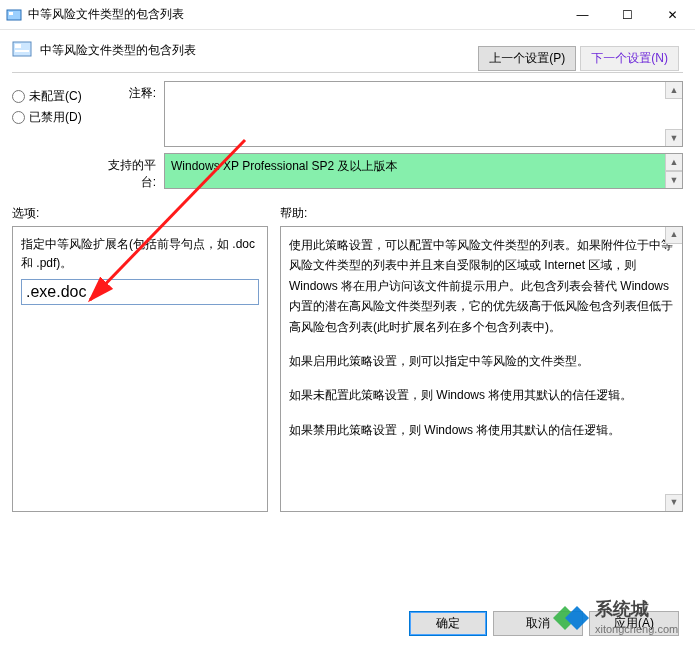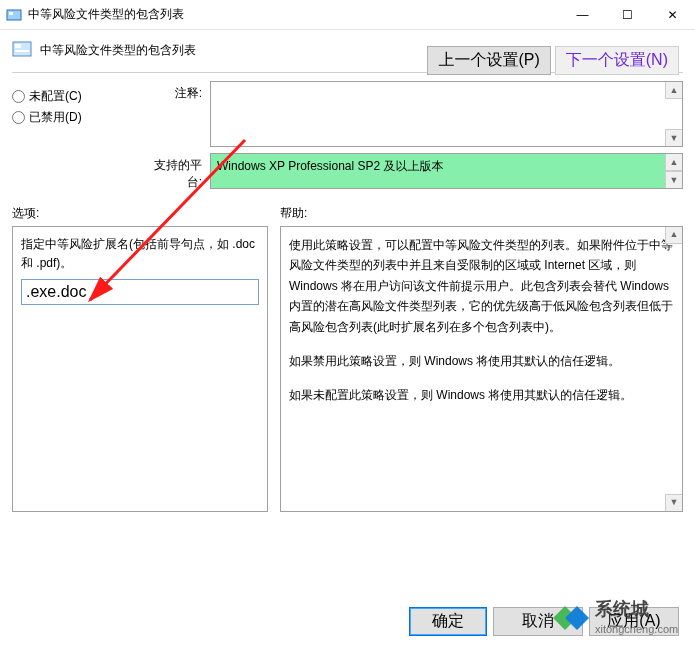--- a/index.html
+++ b/index.html
@@ -49,38 +49,37 @@
     right: 16px;
     top: 46px;
     display:flex;
     gap:4px;
   }
   .btn {
     border:1px solid #adadad;
     background:#e1e1e1;
     padding: 3px 10px;
     font-family: inherit;
-    font-size:16px;
+    font-size:12px;
     min-width:90px;
     cursor:pointer;
   }
   .btn:disabled {
     color:#6d28d9;
     background:#f0f0f0;
     border-color:#d0d0d0;
     cursor:default;
   }
   .divider {
     border-top:1px solid #d0d0d0;
     margin: 6px 12px 0 12px;
   }
   .config-area {
     display:flex;
     padding: 8px 12px 4px 12px;
-    gap: 46px;
   }
   .radios {
     width: 92px;
     padding-top:4px;
   }
   .radio-row {
     display:flex;
     align-items:center;
     margin: 2px 0;
     padding:1px 0;
@@ -250,22 +249,23 @@
   <div class="right">帮助:</div>
 </div>
 
 <div class="split-body">
   <div class="pane left">
     <div style="line-height:1.6;">指定中等风险扩展名(包括前导句点，如 .doc 和 .pdf)。</div>
     <input class="input-ext" type="text" value=".exe.doc" style="">
   </div>
   <div class="pane right">
     <p class="help-p">使用此策略设置，可以配置中等风险文件类型的列表。如果附件位于中等风险文件类型的列表中并且来自受限制的区域或 Internet 区域，则 Windows 将在用户访问该文件前提示用户。此包含列表会替代 Windows 内置的潜在高风险文件类型列表，它的优先级高于低风险包含列表但低于高风险包含列表(此时扩展名列在多个包含列表中)。</p>
+    <p class="help-p">如果启用此策略设置，则可以指定中等风险的文件类型。</p>
+    <p class="help-p">如果未配置此策略设置，则 Windows 将使用其默认的信任逻辑。</p>
     <p class="help-p">如果禁用此策略设置，则 Windows 将使用其默认的信任逻辑。</p>
-    <p class="help-p">如果未配置此策略设置，则 Windows 将使用其默认的信任逻辑。</p>
     <div class="scroll-up" style="top:0">▲</div>
     <div class="scroll-down" style="bottom:0">▼</div>
   </div>
 </div>
 
 <div class="footer">
   <button class="btn primary">确定</button>
   <button class="btn">取消</button>
   <button class="btn">应用(A)</button>
 </div>

